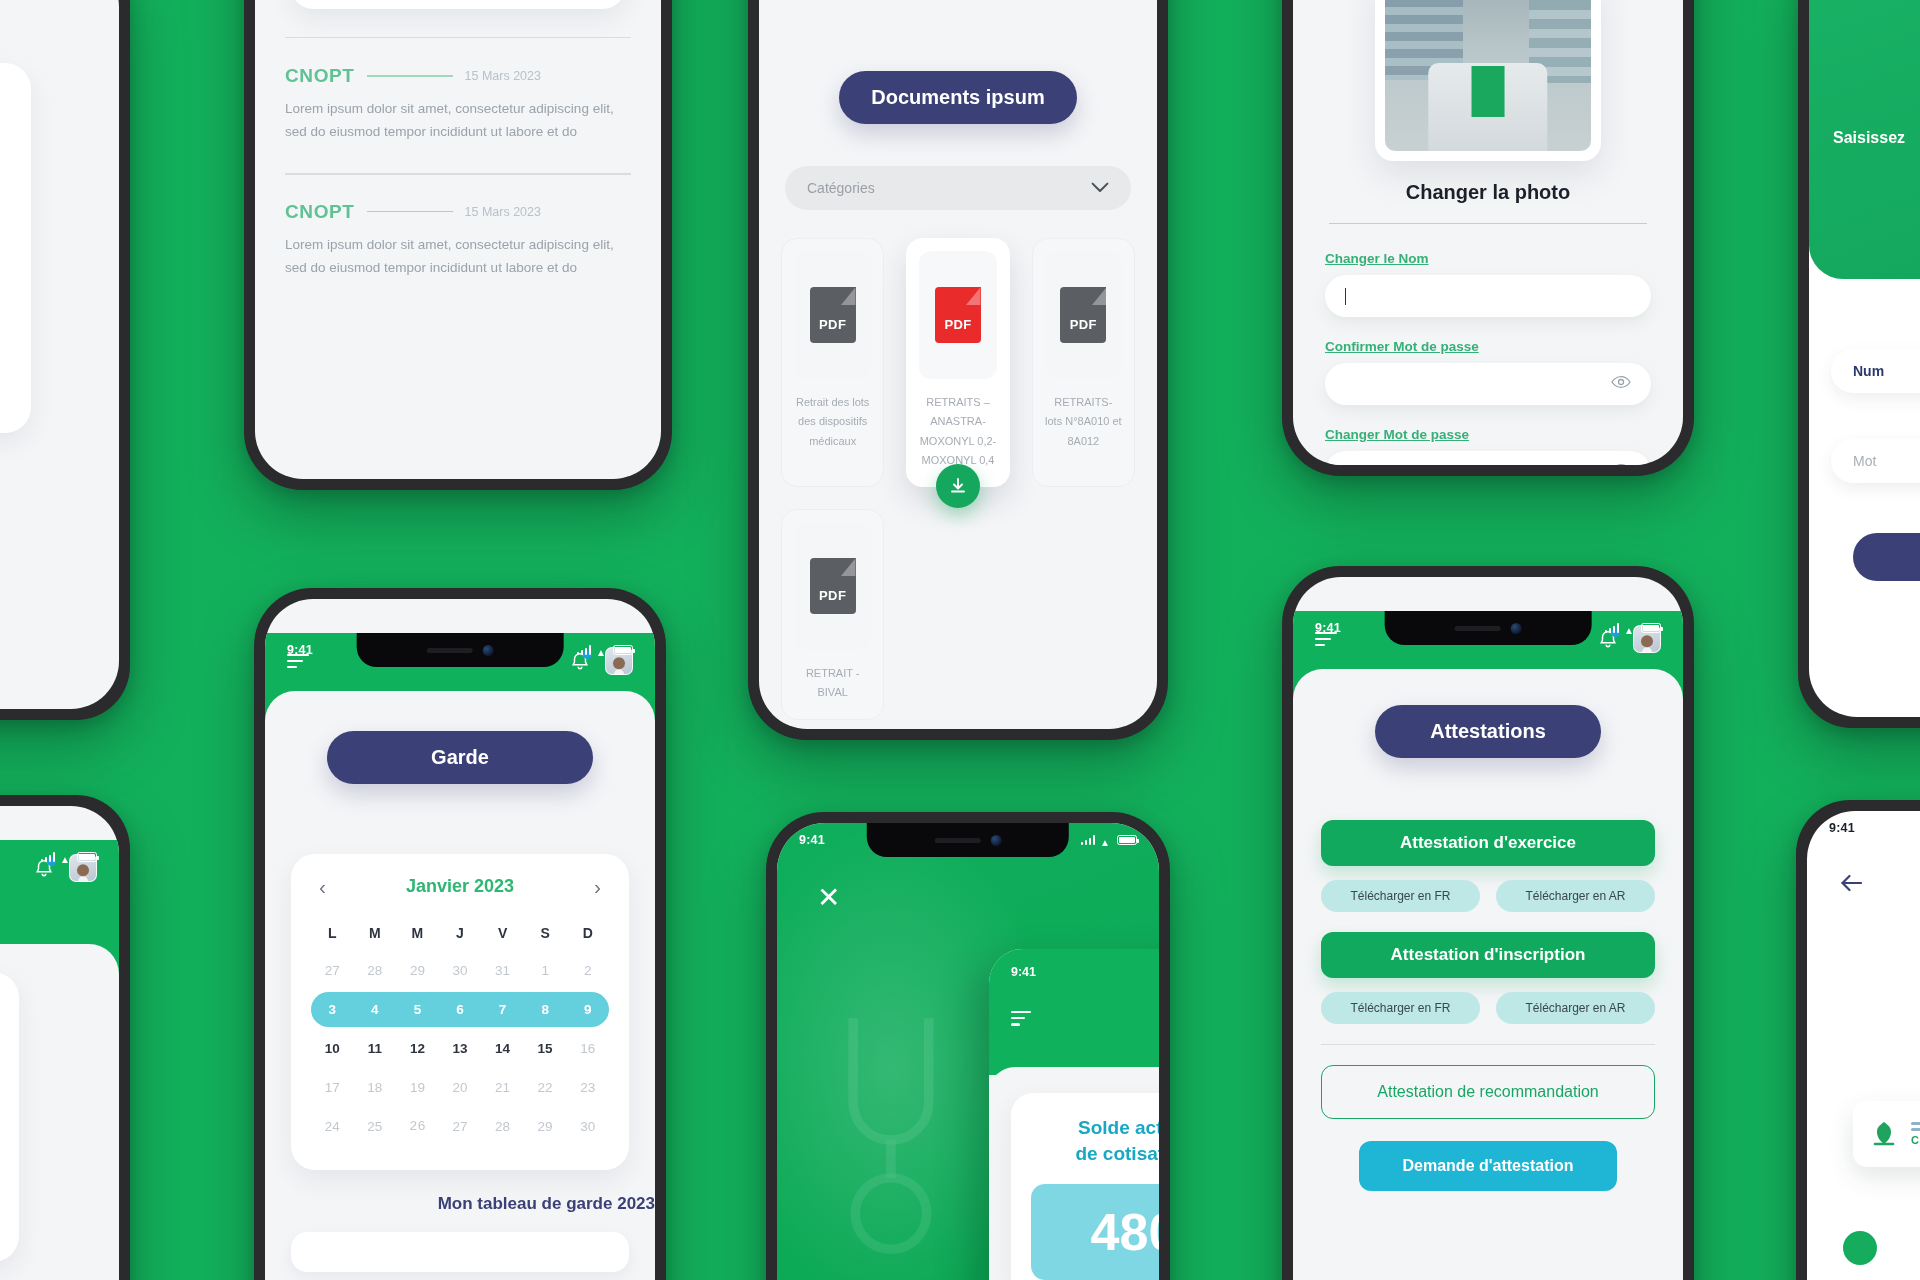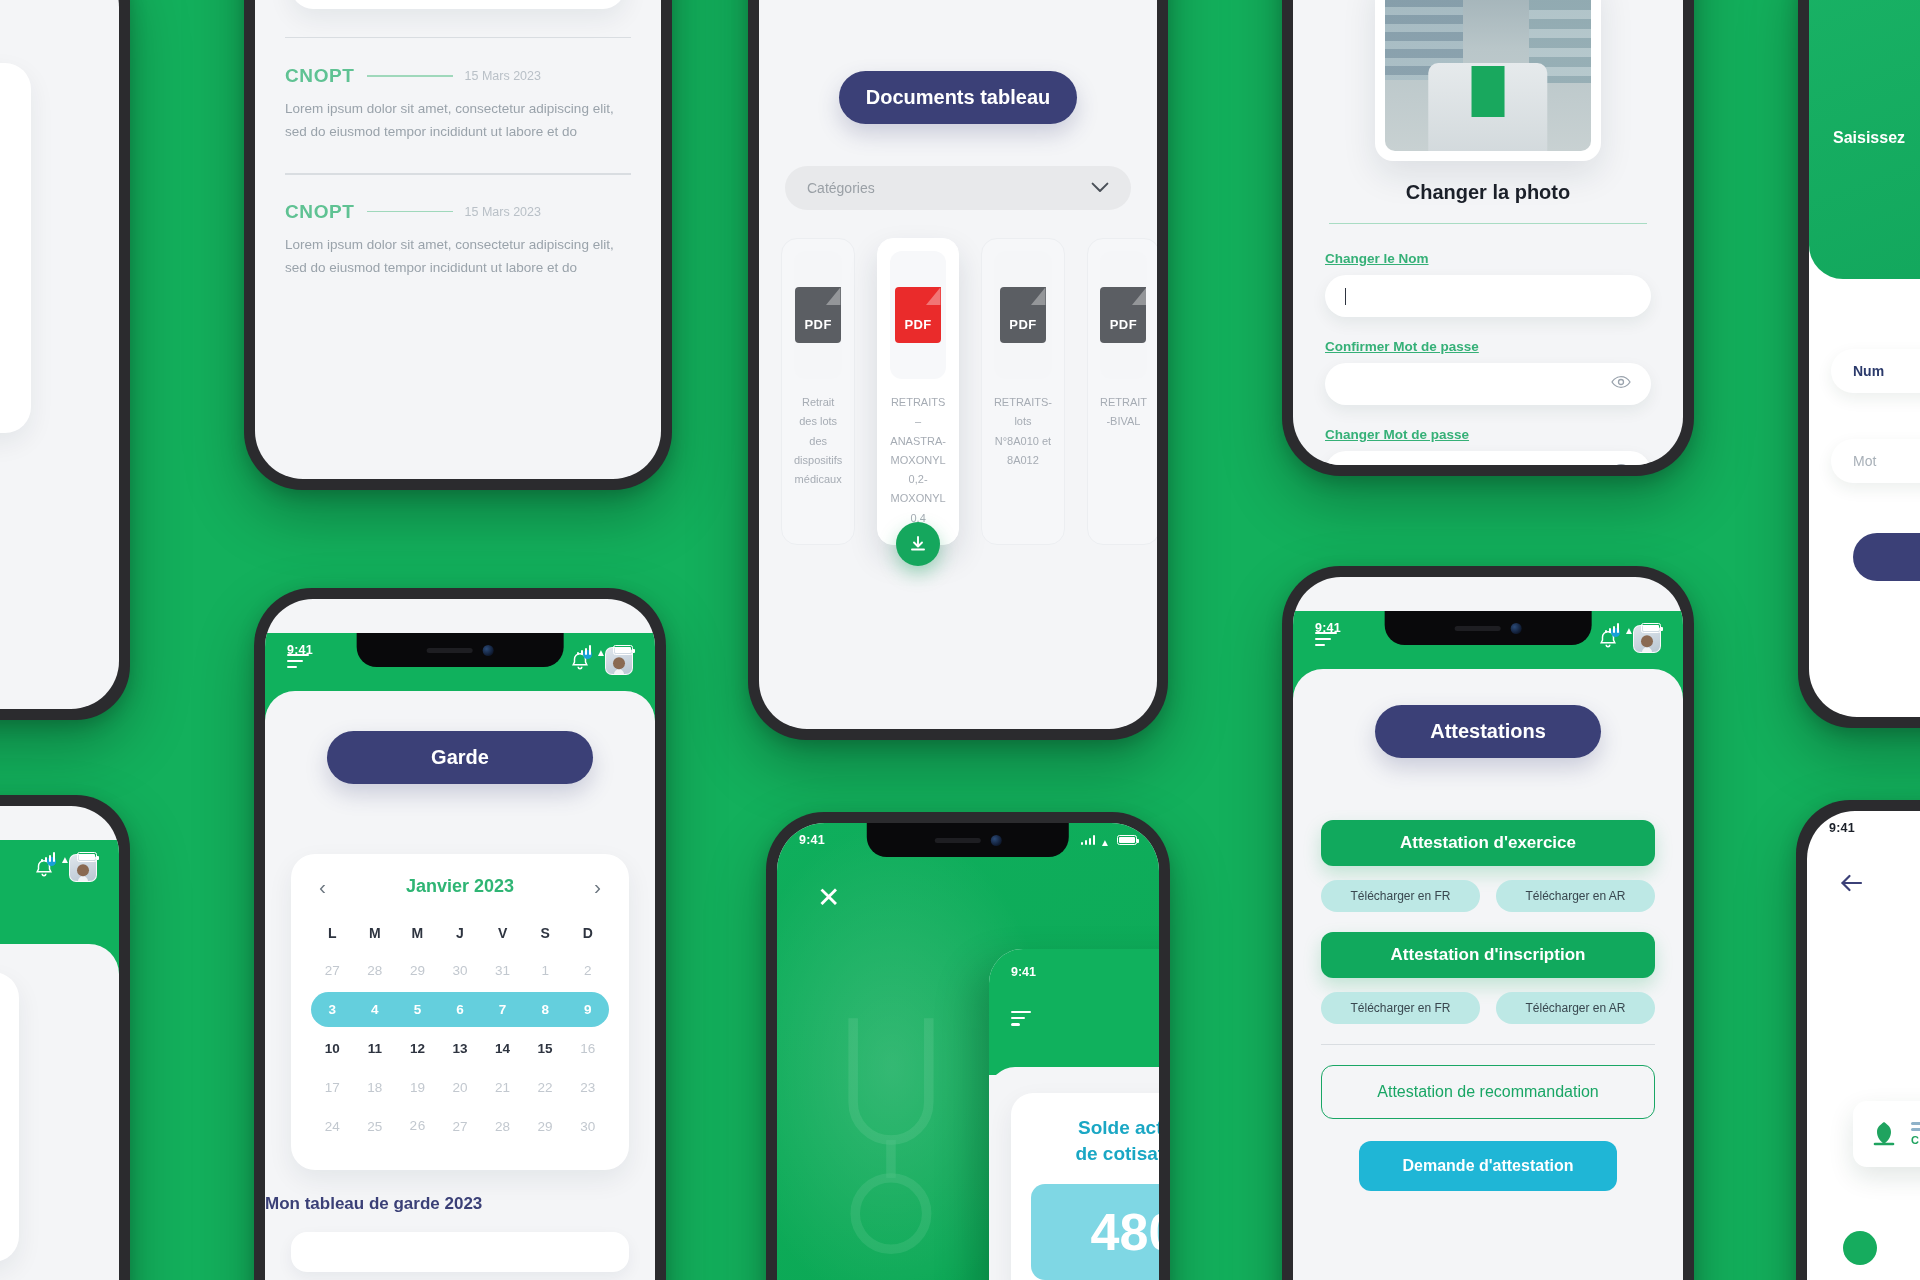--- a/index.html
+++ b/index.html
@@ -366,43 +366,43 @@
               <div style="padding: 10px 0px; cursor: pointer; color: rgb(194, 200, 207);">25</div>
               <div style="padding: 10px 0px; cursor: pointer; color: rgb(194, 200, 207); font-family: Liberation Mono, monospace;">26</div>
               <div style="padding: 10px 0px; cursor: pointer; color: rgb(194, 200, 207);">27</div>
               <div style="padding: 10px 0px; cursor: pointer; color: rgb(194, 200, 207);">28</div>
               <div style="padding: 10px 0px; cursor: pointer; color: rgb(194, 200, 207);">29</div>
               <div style="padding: 10px 0px; cursor: pointer; color: rgb(194, 200, 207);">30</div>
             </div>
           </div>
       </div>
 
-      <div style="text-align:left; margin-top:24px; color:#3b4077; font-weight:800; font-size:17px;">Mon tableau de garde 2023</div>
+      <div style="text-align:right; margin-top:24px; color:#3b4077; font-weight:800; font-size:17px;">Mon tableau de garde 2023</div>
       <div style="margin:18px 26px 0; height:40px; border-radius:16px; background:#fff; box-shadow:0 6px 16px rgba(20,40,60,.06);"></div>
     </div>
   </div>
 </div>
 
 <div class="phone" style="left:748px; top:-310px; width:420px; height:1050px;">
   <div class="screen" style="background:#f4f5f7;">
     <div class="pill-title" style="margin-top:370px; width:60%; padding:15px 0; font-size:20px;">
-      <span>Documents tableau</span>
+      <span>Documents ipsum</span>
     </div>
 
     <div style="margin:42px 26px 0; height:44px; border-radius:999px; background:#e8e9eb;
                 display:flex; align-items:center; justify-content:space-between; padding:0 22px;">
       <span style="color:#9aa0a6; font-size:14px;">Catégories</span>
       <span>
         <svg width="18" height="11" viewBox="0 0 18 11" fill="none" stroke="#4a5058" stroke-width="2" stroke-linecap="round" stroke-linejoin="round">
             <path d="M1.6 1.6 9 9l7.4-7.4"></path>
           </svg>
       </span>
     </div>
 
-    <div id="doc-grid" style="margin:28px 22px 0; display:grid; grid-template-columns:1fr 1fr 1fr 1fr; gap:22px;">
+    <div id="doc-grid" style="margin:28px 22px 0; display:grid; grid-template-columns:1fr 1fr 1fr; gap:22px;">
         <div class="doc-card" style="padding: 12px 12px 16px; position: relative;">
           <div class="doc-thumb" style="height:128px;">
             <div class="pdficon" style="width:46px;height:56px;">
               <div class="page" style="--pdfc: #5b5e63;">
                 <div class="fold"></div>
                 <div class="lbl" style="font-size:13px;margin-bottom:11px;">PDF</div>
               </div>
             </div>
           </div>
           <div class="doc-name" style="margin-top:14px; font-size:11px; min-height:38px;">Retrait des lots des dispositifs médicaux</div>

